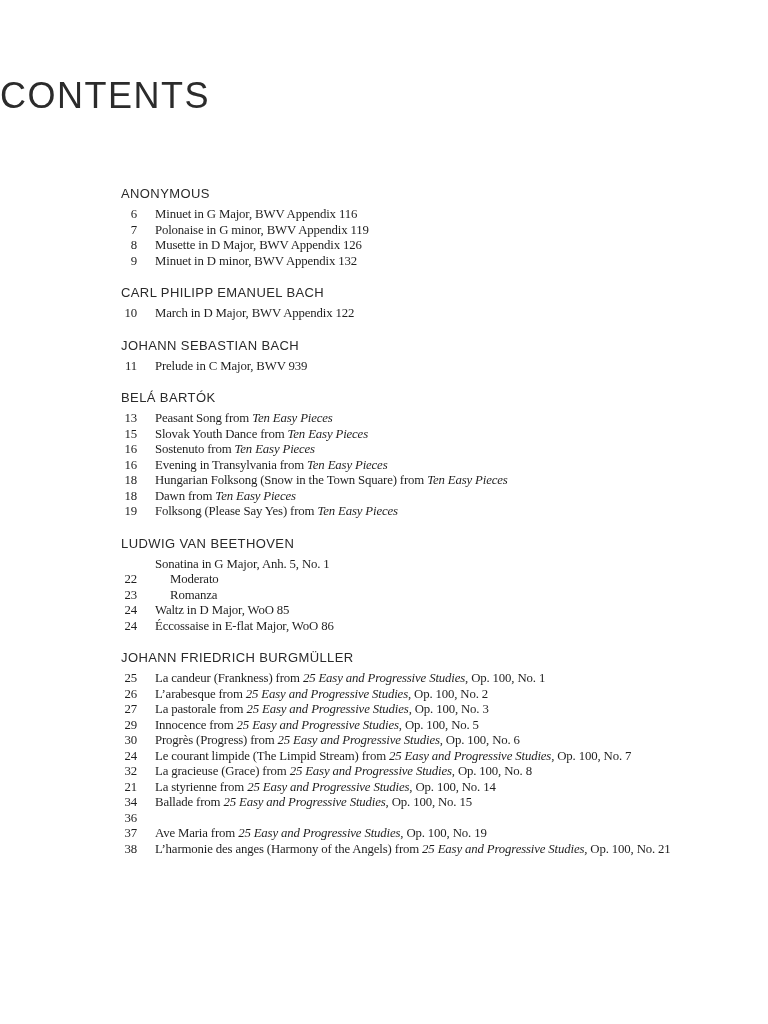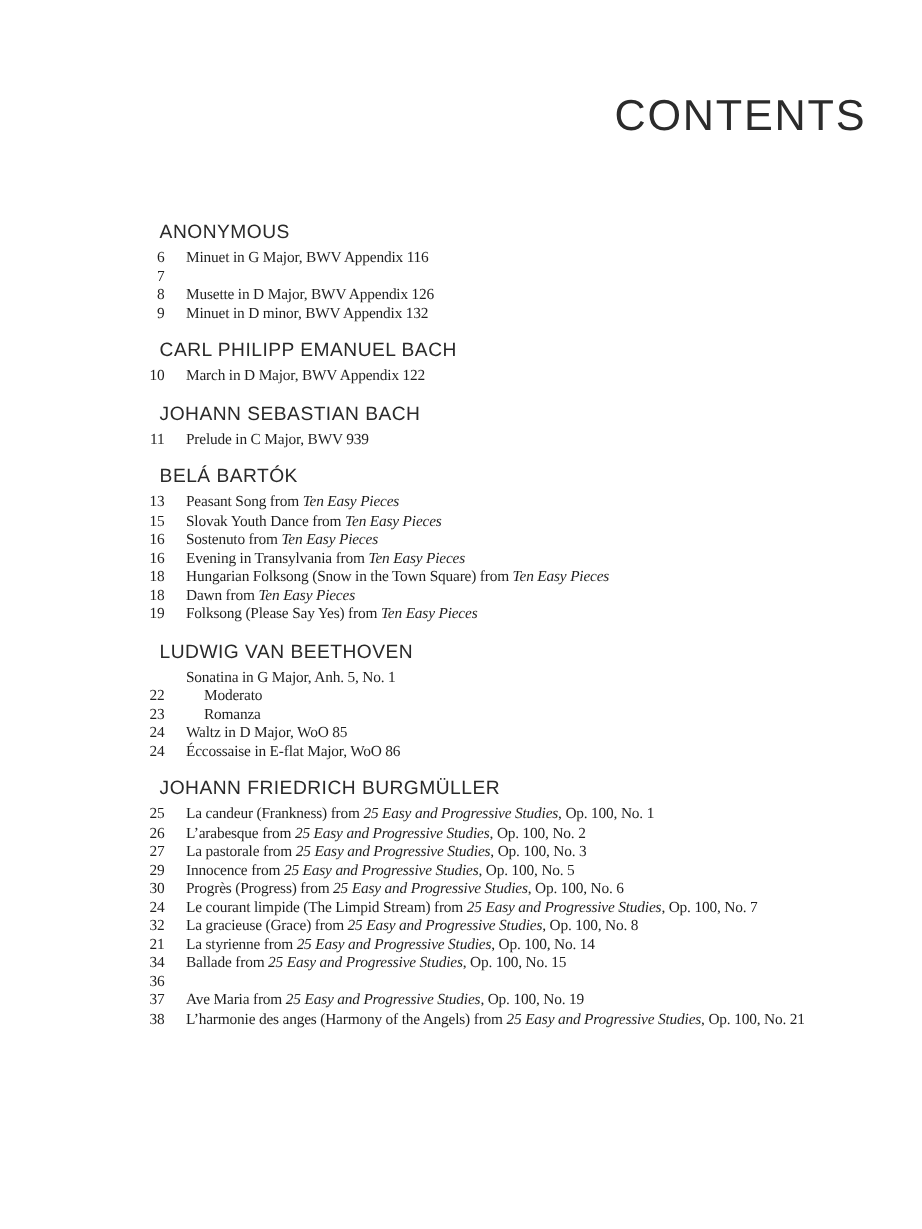--- a/index.html
+++ b/index.html
@@ -12,36 +12,36 @@
   }
   .page { width: 768px; height: 1024px; position: relative; }
 
   .title {
     font-family: "Liberation Sans", sans-serif;
     font-weight: 300;
     font-size: 36px;
     line-height: 40px;
     letter-spacing: 1.5px;
     color: #2b2b2b;
-    text-align: right;
+    text-align: left;
     margin: 76px 46px 0 0;
   }
 
   .toc { margin: 67px 40px 0 117px; }
 
   .toc-section { margin: 0 0 13px 0; }
 
   .composer {
     font-family: "Liberation Sans", sans-serif;
     font-weight: 400;
-    font-size: 16px;
+    font-size: 13px;
     line-height: 21px;
     letter-spacing: 0.4px;
     color: #2a2a2a;
-    margin: 0 0 3px 16px;
+    margin: 0 0 3px 4px;
   }
 
   ul.items {
     list-style: none;
     margin: 0; padding: 0;
     font-size: 12.8px;
     line-height: 15.5px;
     letter-spacing: -0.15px;
     color: #1f1f1f;
   }
@@ -60,20 +60,21 @@
   <section class="toc-section">
     <h2 class="composer">ANONYMOUS</h2>
     <ul class="items">
   <li class="item">
     <span class="pg">6</span>
     <span class="ttl">Minuet in G Major, BWV Appendix 116</span>
   </li>
 
   <li class="item">
     <span class="pg">7</span>
+    <span class="ttl">Polonaise in G minor, BWV Appendix 119</span>
   </li>
 
   <li class="item">
     <span class="pg">8</span>
     <span class="ttl">Musette in D Major, BWV Appendix 126</span>
   </li>
 
   <li class="item">
     <span class="pg">9</span>
     <span class="ttl">Minuet in D minor, BWV Appendix 132</span>

